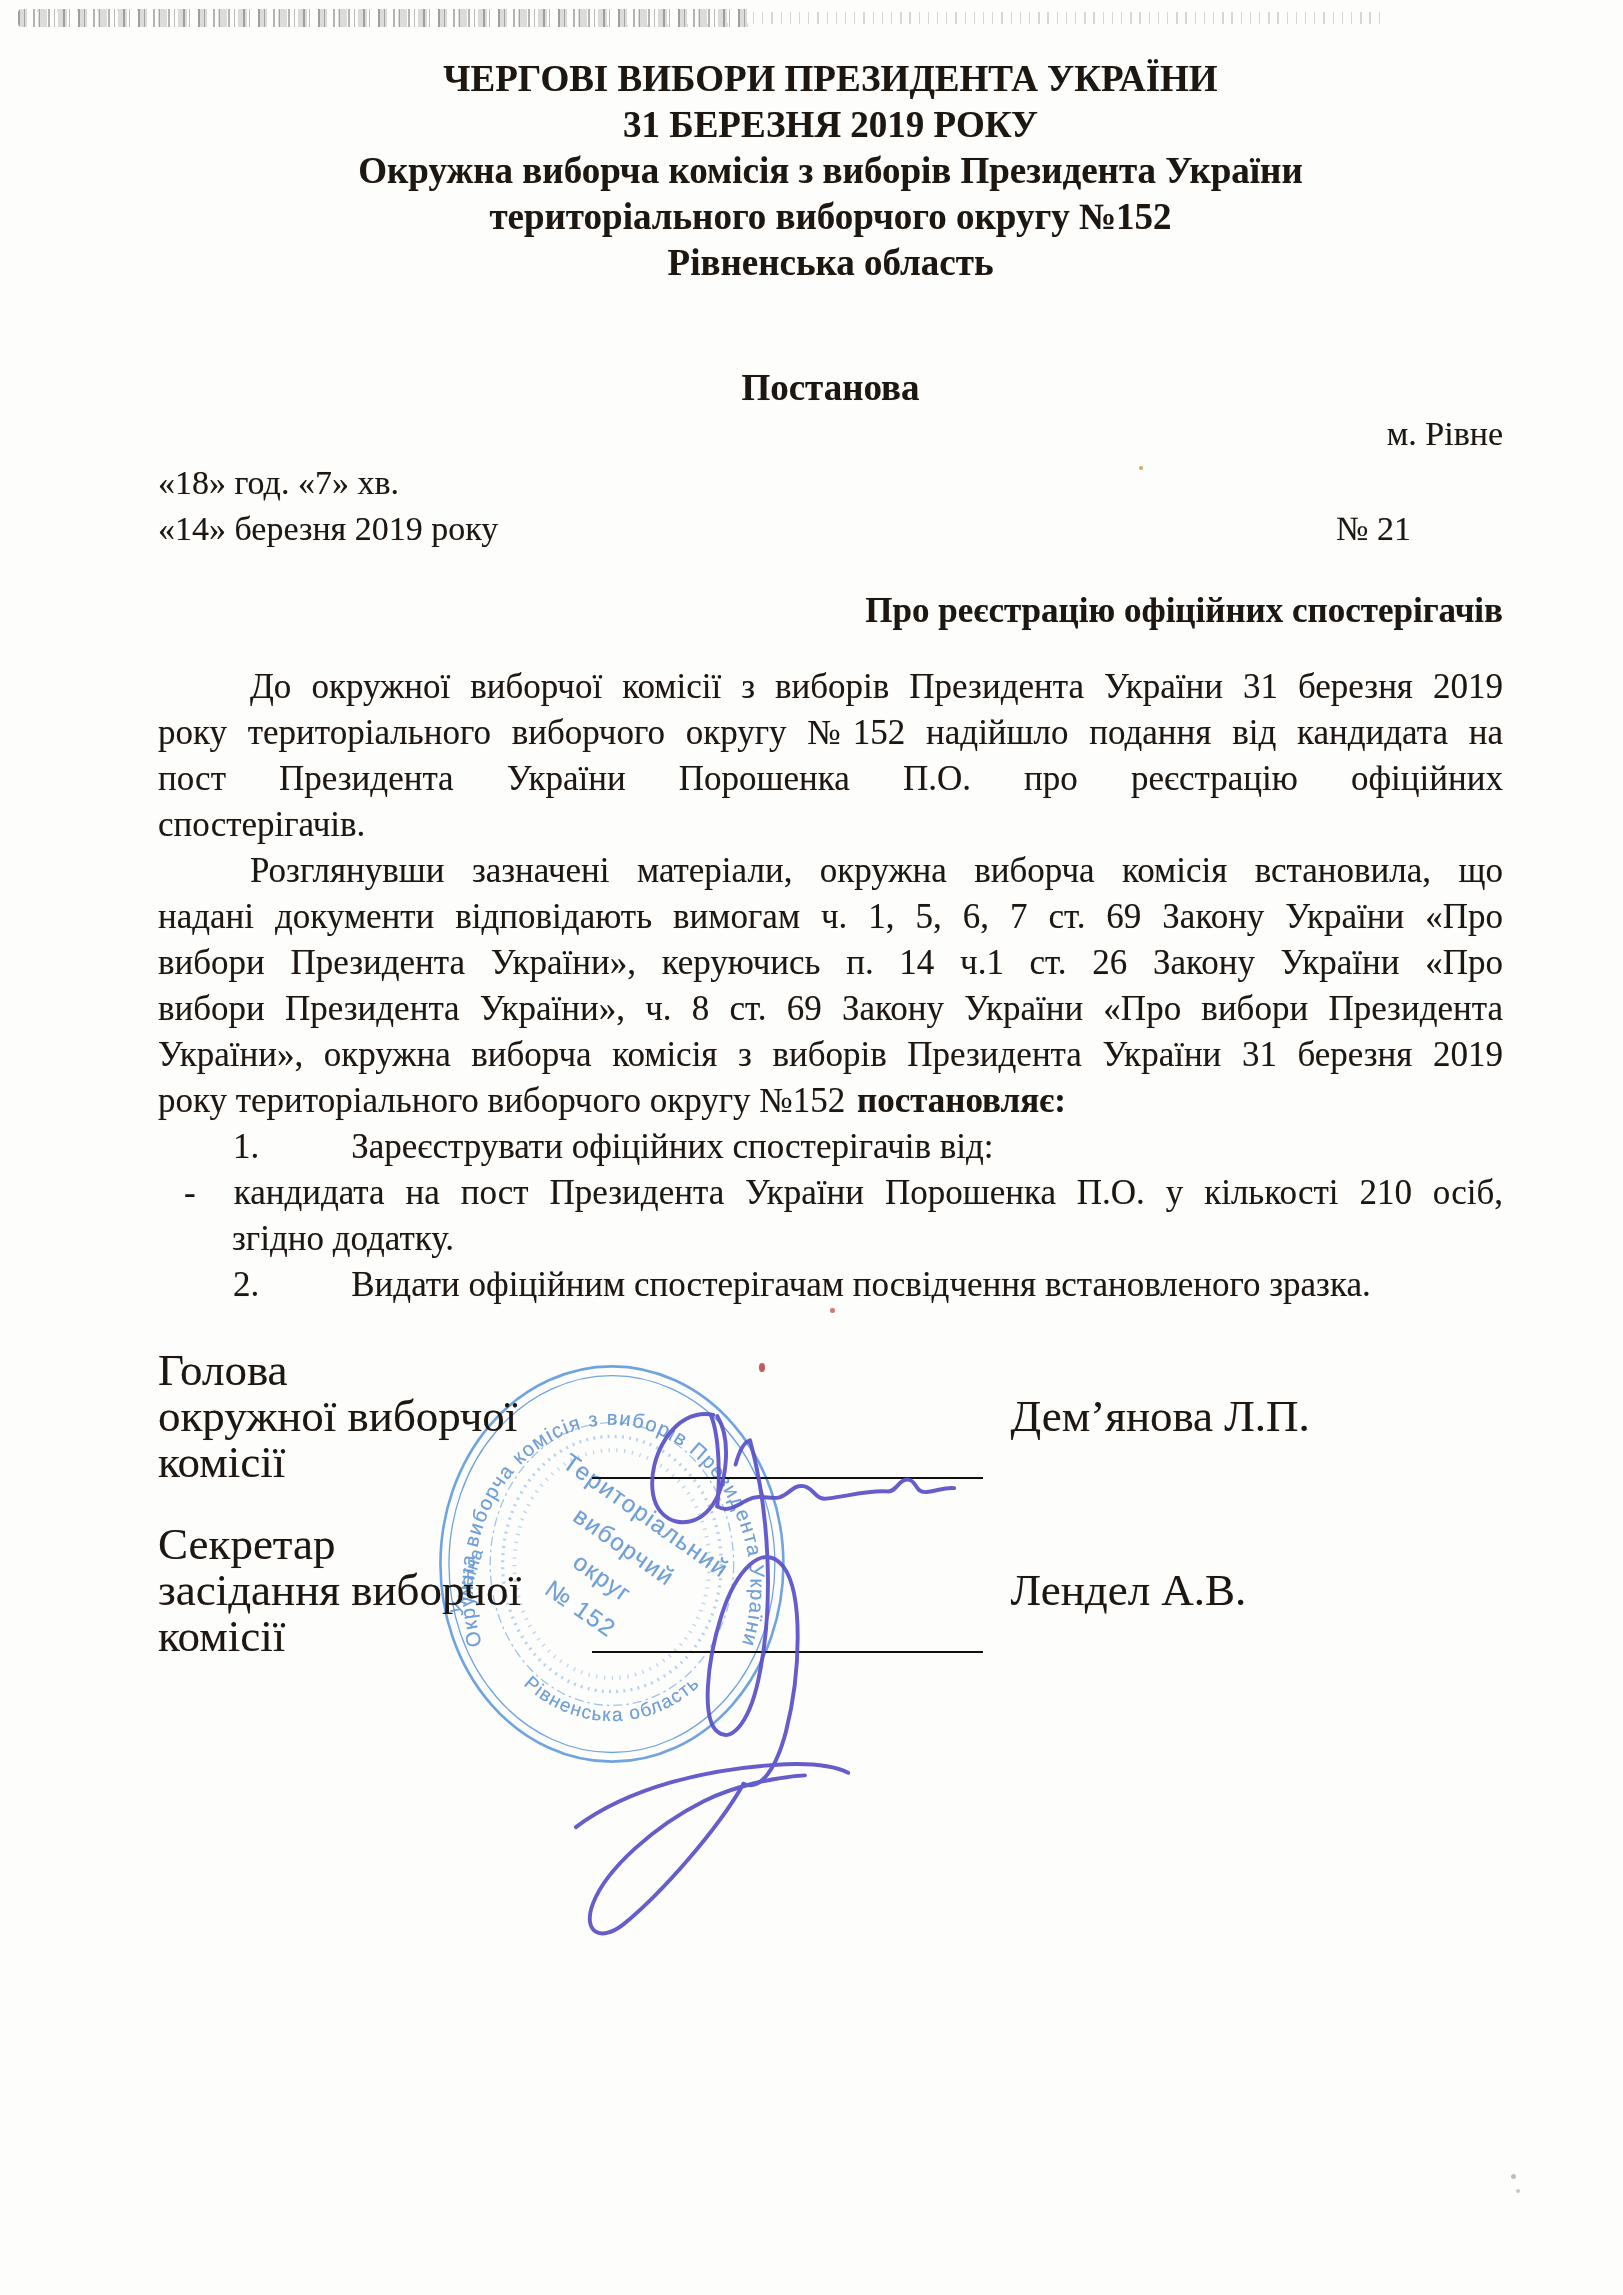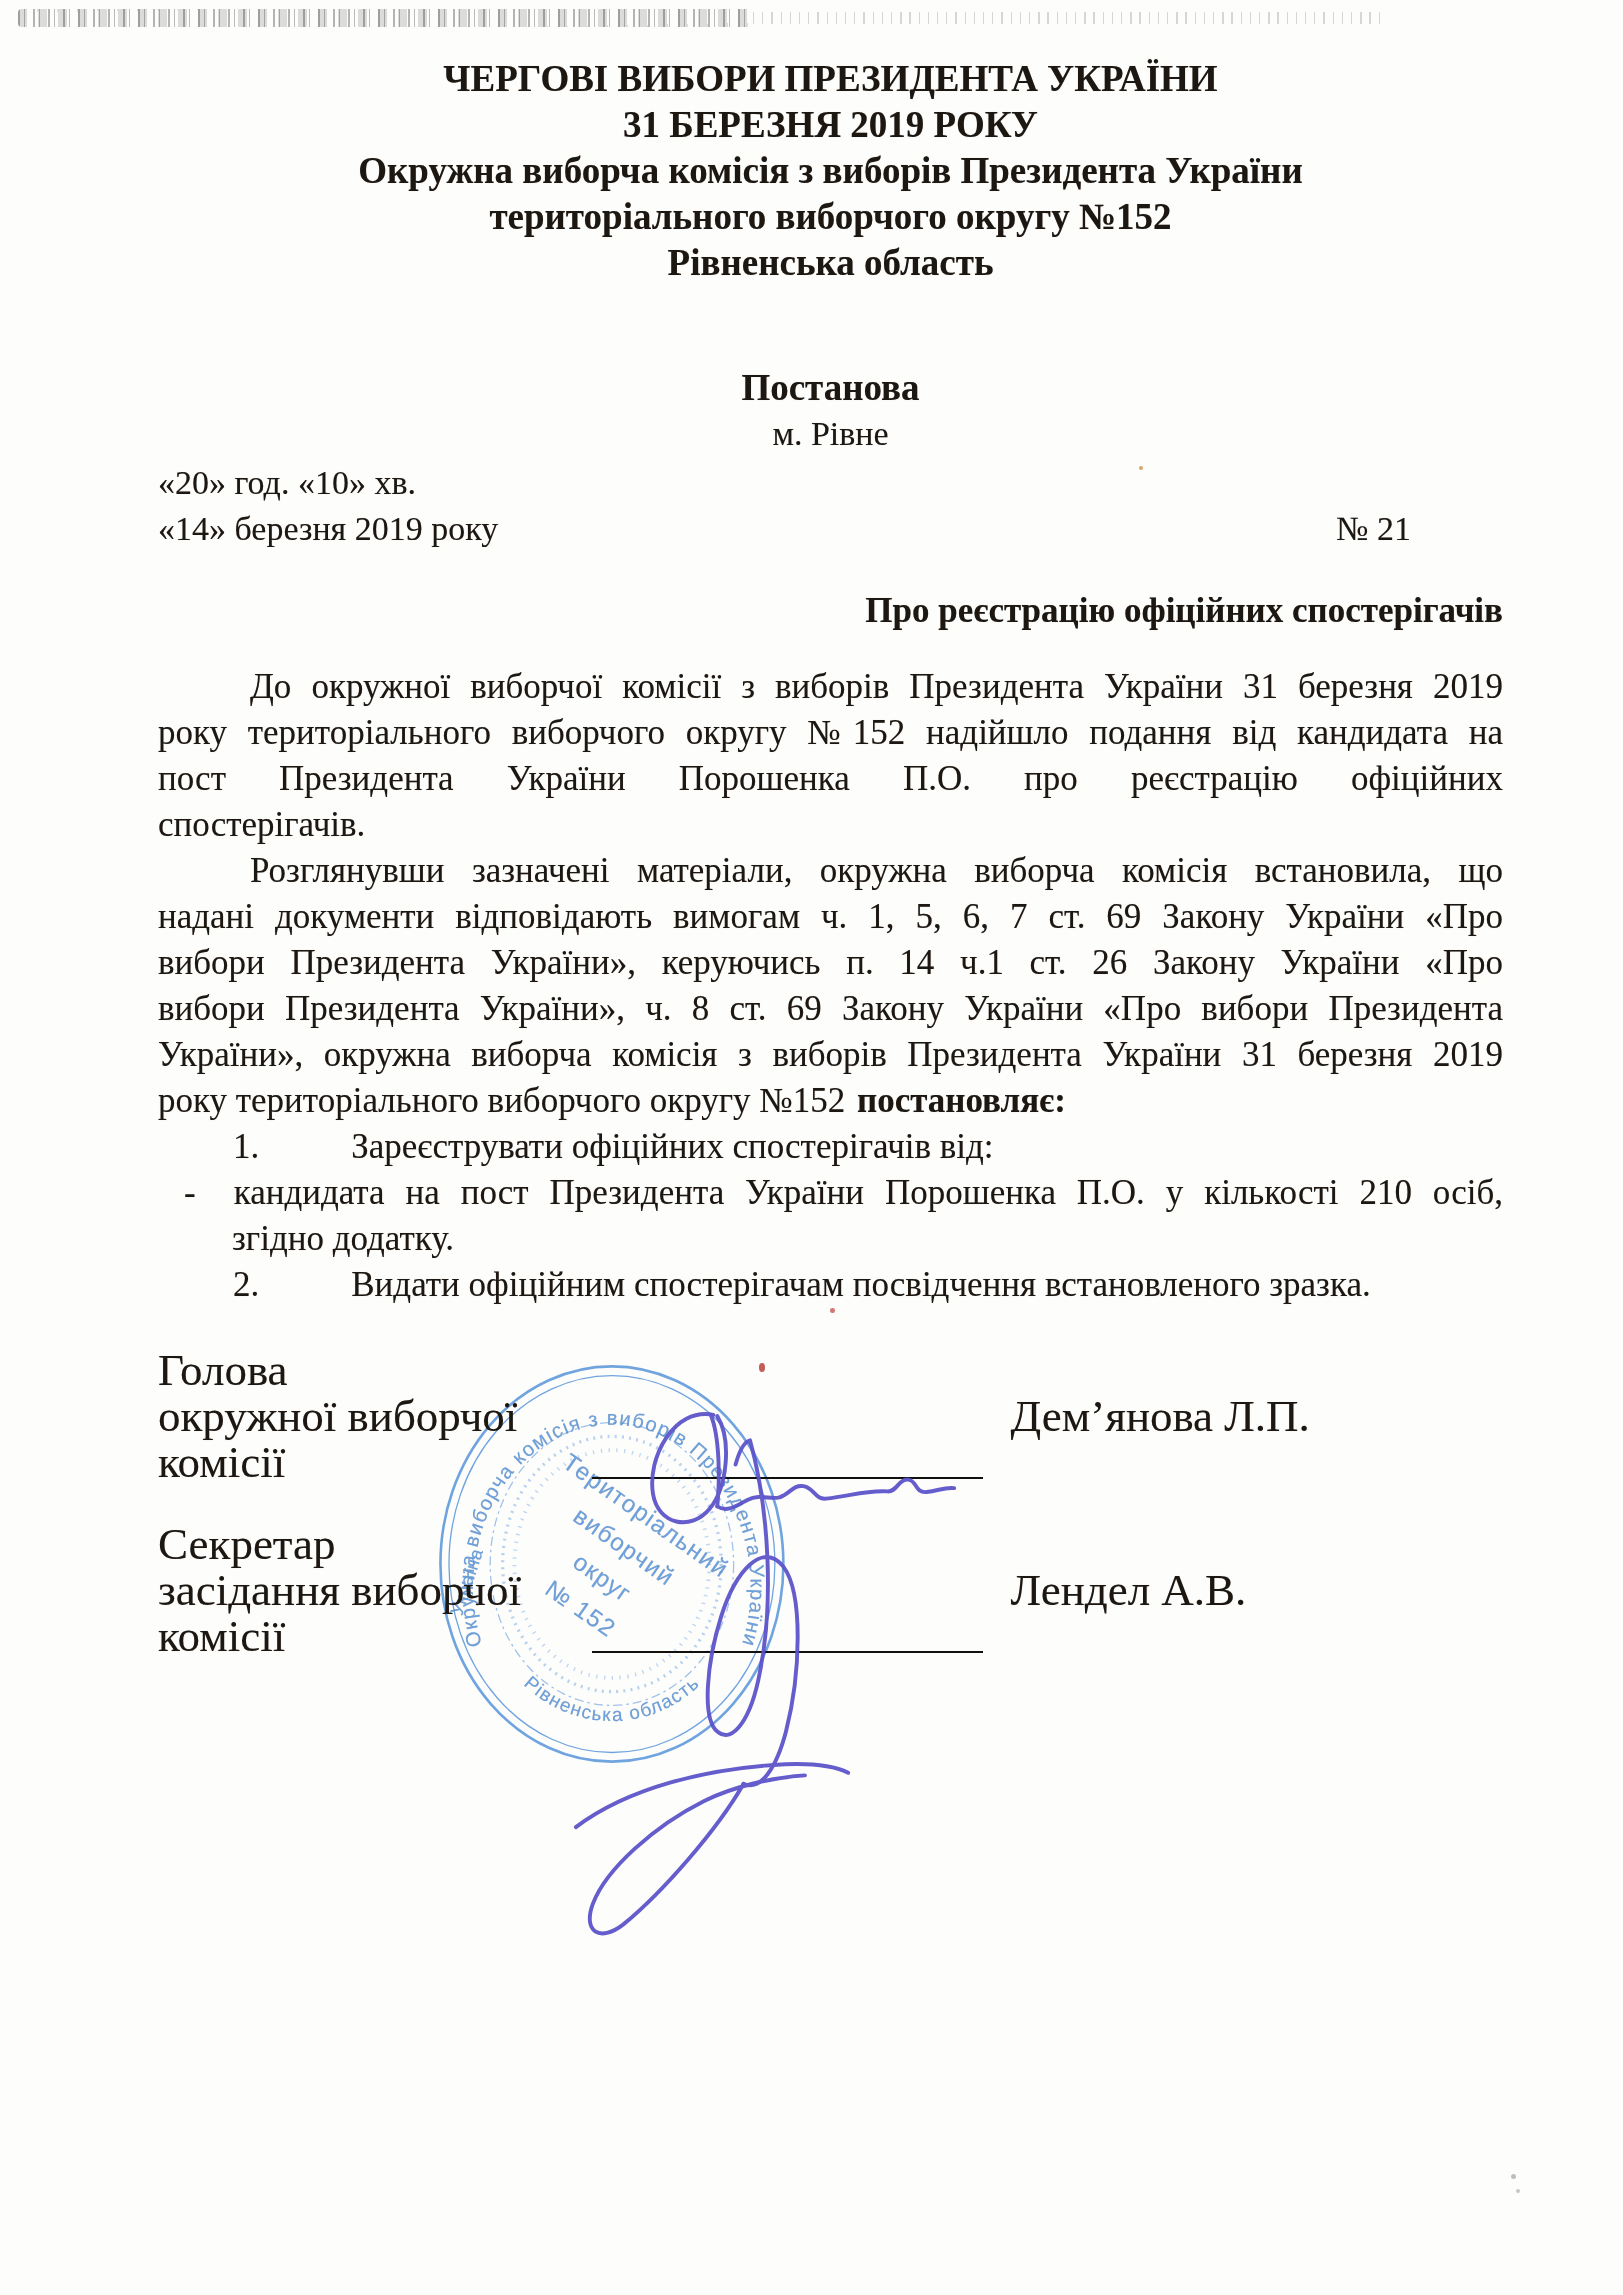--- a/index.html
+++ b/index.html
@@ -11,21 +11,21 @@
     overflow:hidden;
     font-family:"Liberation Serif","DejaVu Serif",serif;
     color:#1d1712;
     text-shadow:0 0 0.7px rgba(40,30,20,.35);
   }
   .content{position:absolute;left:158px;top:56px;width:1345px;z-index:1;}
 
   
   .hdr{ text-align:center;font-weight:bold;font-size:37px;line-height:46px; }
   .doc-type{margin-top:79px;font-size:37px;line-height:46px;font-weight:bold;text-align:center;}
-  .doc-place{font-size:34px;line-height:46px;text-align:center;}
+  .doc-place{font-size:34px;line-height:46px;text-align:right;}
 
   .meta{position:relative;margin-top:3.3px;font-size:34px;line-height:46px;}
   .meta .num{position:absolute;right:92px;top:46px;}
 
   .subject{margin-top:36px;text-align:right;font-weight:bold;font-size:35px;line-height:46px;}
 
   
   .bodytext{font-size:35px;line-height:46px;}
   .para{margin:0;}
   .para .jline{text-align:justify;text-align-last:justify;}
@@ -125,21 +125,21 @@
         <div class="jline">31 БЕРЕЗНЯ 2019 РОКУ</div>
         <div class="jline">Окружна виборча комісія з виборів Президента України</div>
         <div class="jline">територіального виборчого округу №152</div>
         <div class="jline">Рівненська область</div>
       </div>
 
     <div class="doc-type">Постанова</div>
     <div class="doc-place">м. Рівне</div>
 
     <div class="meta">
-      <div>«20» год. «10» хв.</div>
+      <div>«18» год. «7» хв.</div>
       <div>«14» березня 2019 року</div>
       <div class="num">№ 21</div>
     </div>
 
     <div class="subject">Про реєстрацію офіційних спостерігачів</div>
 
     <div class="bodytext">
 
       <div class="para first-indent p1">
           <div class="jline">До окружної виборчої комісії з виборів Президента України 31 березня 2019</div>

